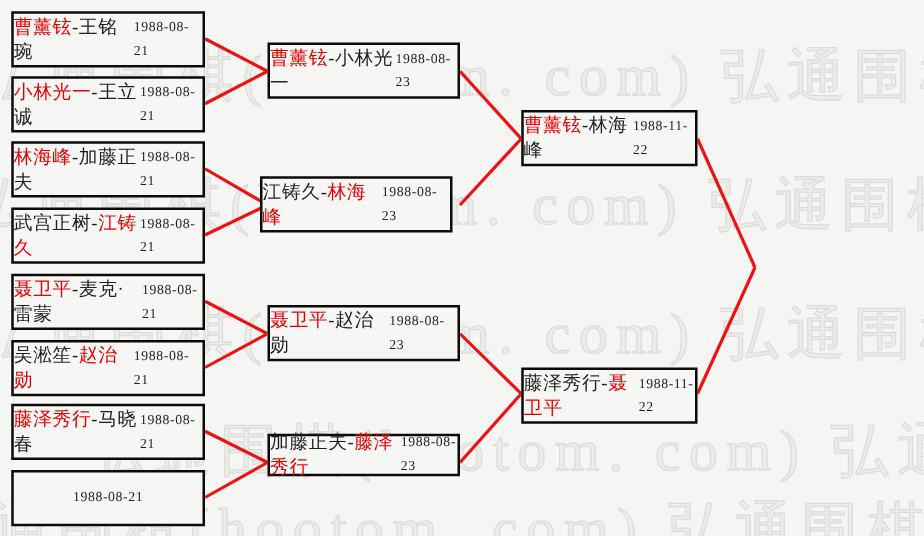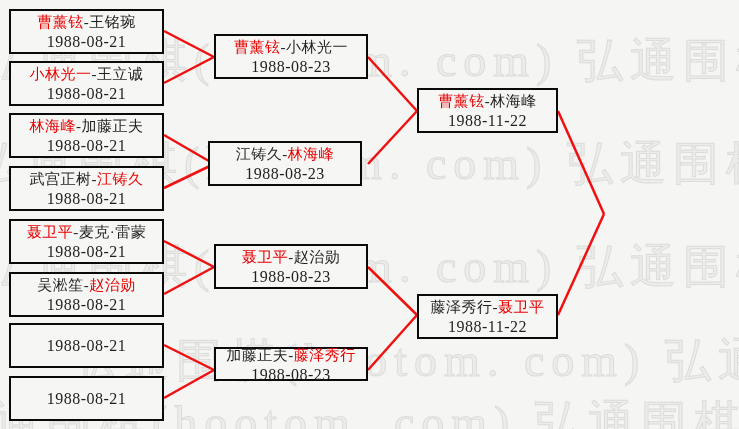--- a/index.html
+++ b/index.html
@@ -32,25 +32,25 @@
     -webkit-text-stroke:1px var(--watermark_stroke);
   }
   
   .wires{position:absolute;left:0;top:0;z-index:1;pointer-events:none;}
   .wires line{stroke:var(--line_color);stroke-width:2.5;}
   
   .box{
     position:absolute;z-index:2;
     background:var(--box_bg);
     border:2px solid var(--box_border);
-    display:flex;flex-direction:column;justify-content:center;align-items:center;
+    display:flex;justify-content:center;align-items:center;
     color:var(--text_color);
   }
   .names{font-size:15px;line-height:20px;letter-spacing:0.5px;}
-  .date{font-size:16px;line-height:19px;letter-spacing:0.5px;}
+  .date{font-size:11px;line-height:19px;letter-spacing:0.5px;}
   .win{color:var(--winner_color);}
 </style>
 </head>
 <body>
 
 <div class="stage">
 
   <div class="watermark">
     <div class="wm-row" style="top:30px;left:-18px">弘通围棋(hootom. com) 弘通围棋(hootom. com) 弘通围棋(hootom. com)</div>
     <div class="wm-row" style="top:133px;left:-28px">弘通围棋(hootom. com) 弘通围棋(hootom. com) 弘通围棋(hootom. com)</div>
@@ -94,20 +94,21 @@
   </div>
   <div class="box" style="left:9px;top:219px;width:155px;height:45px">
     <div class="names"><span class="p-left win">聂卫平</span><span>-</span><span class="p-right">麦克·雷蒙</span></div>
     <div class="date">1988-08-21</div>
   </div>
   <div class="box" style="left:9px;top:272px;width:155px;height:45px">
     <div class="names"><span class="p-left">吴淞笙</span><span>-</span><span class="p-right win">赵治勋</span></div>
     <div class="date">1988-08-21</div>
   </div>
   <div class="box" style="left:9px;top:323px;width:155px;height:45px">
+    <div class="names"><span class="p-left win">藤泽秀行</span><span>-</span><span class="p-right">马晓春</span></div>
     <div class="date">1988-08-21</div>
   </div>
   <div class="box" style="left:9px;top:376px;width:155px;height:45px">
     <div class="date">1988-08-21</div>
   </div>
 
   <div class="box" style="left:214px;top:34px;width:154px;height:45px">
     <div class="names"><span class="p-left win">曹薰铉</span><span>-</span><span class="p-right">小林光一</span></div>
     <div class="date">1988-08-23</div>
   </div>

